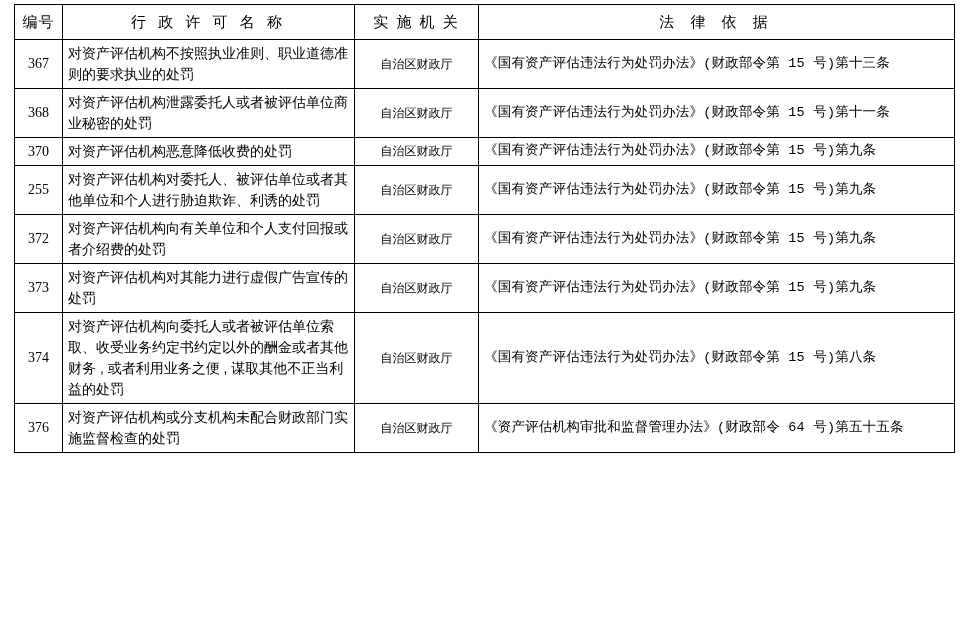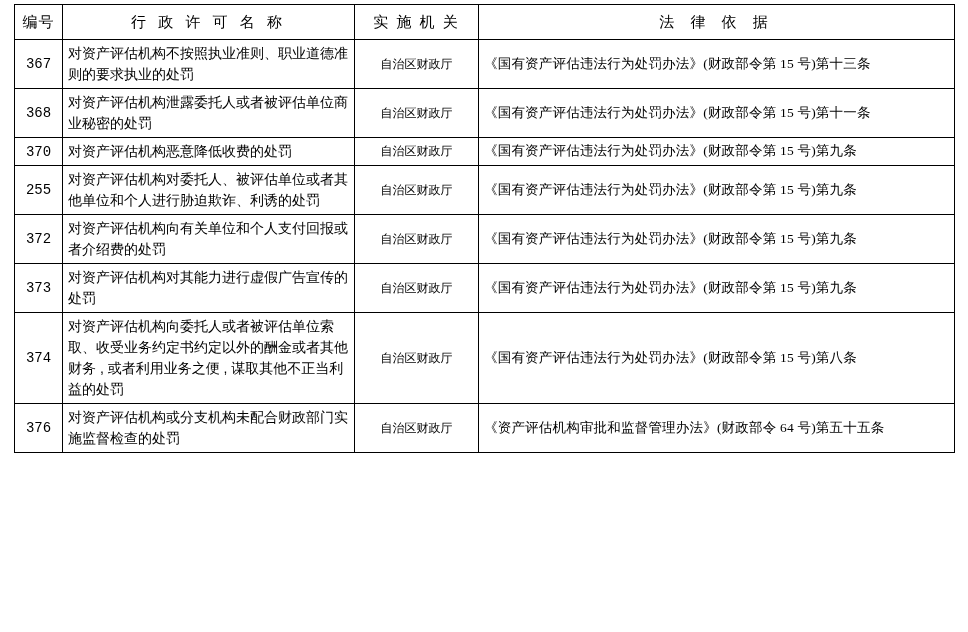--- a/index.html
+++ b/index.html
@@ -51,39 +51,39 @@
   th.hdr-name {
     letter-spacing: 4px;
   }
   th.hdr-law {
     letter-spacing: 6px;
   }
 
   td.cell-num {
     text-align: center;
     font-size: 14px;
-    font-family: Liberation Mono, monospace;
+    font-family: Liberation Serif, serif;
   }
   td.cell-name {
     text-align: left;
     font-size: 14px;
     line-height: 1.5;
     font-family: "Liberation Sans", "DejaVu Sans", sans-serif;
   }
   td.cell-org {
     text-align: center;
     font-size: 12px;
     font-family: "Liberation Sans", "DejaVu Sans", sans-serif;
     white-space: nowrap;
   }
   td.cell-law {
     text-align: left;
     font-size: 13.5px;
     line-height: 1.5;
-    font-family: Liberation Serif, serif;
+    font-family: Liberation Mono, monospace;
     letter-spacing: 0.2px;
   }
 </style>
 </head>
 <body>
 
 <div class="page">
   <table class="permit-table">
     <colgroup>
       <col class="c-num">

